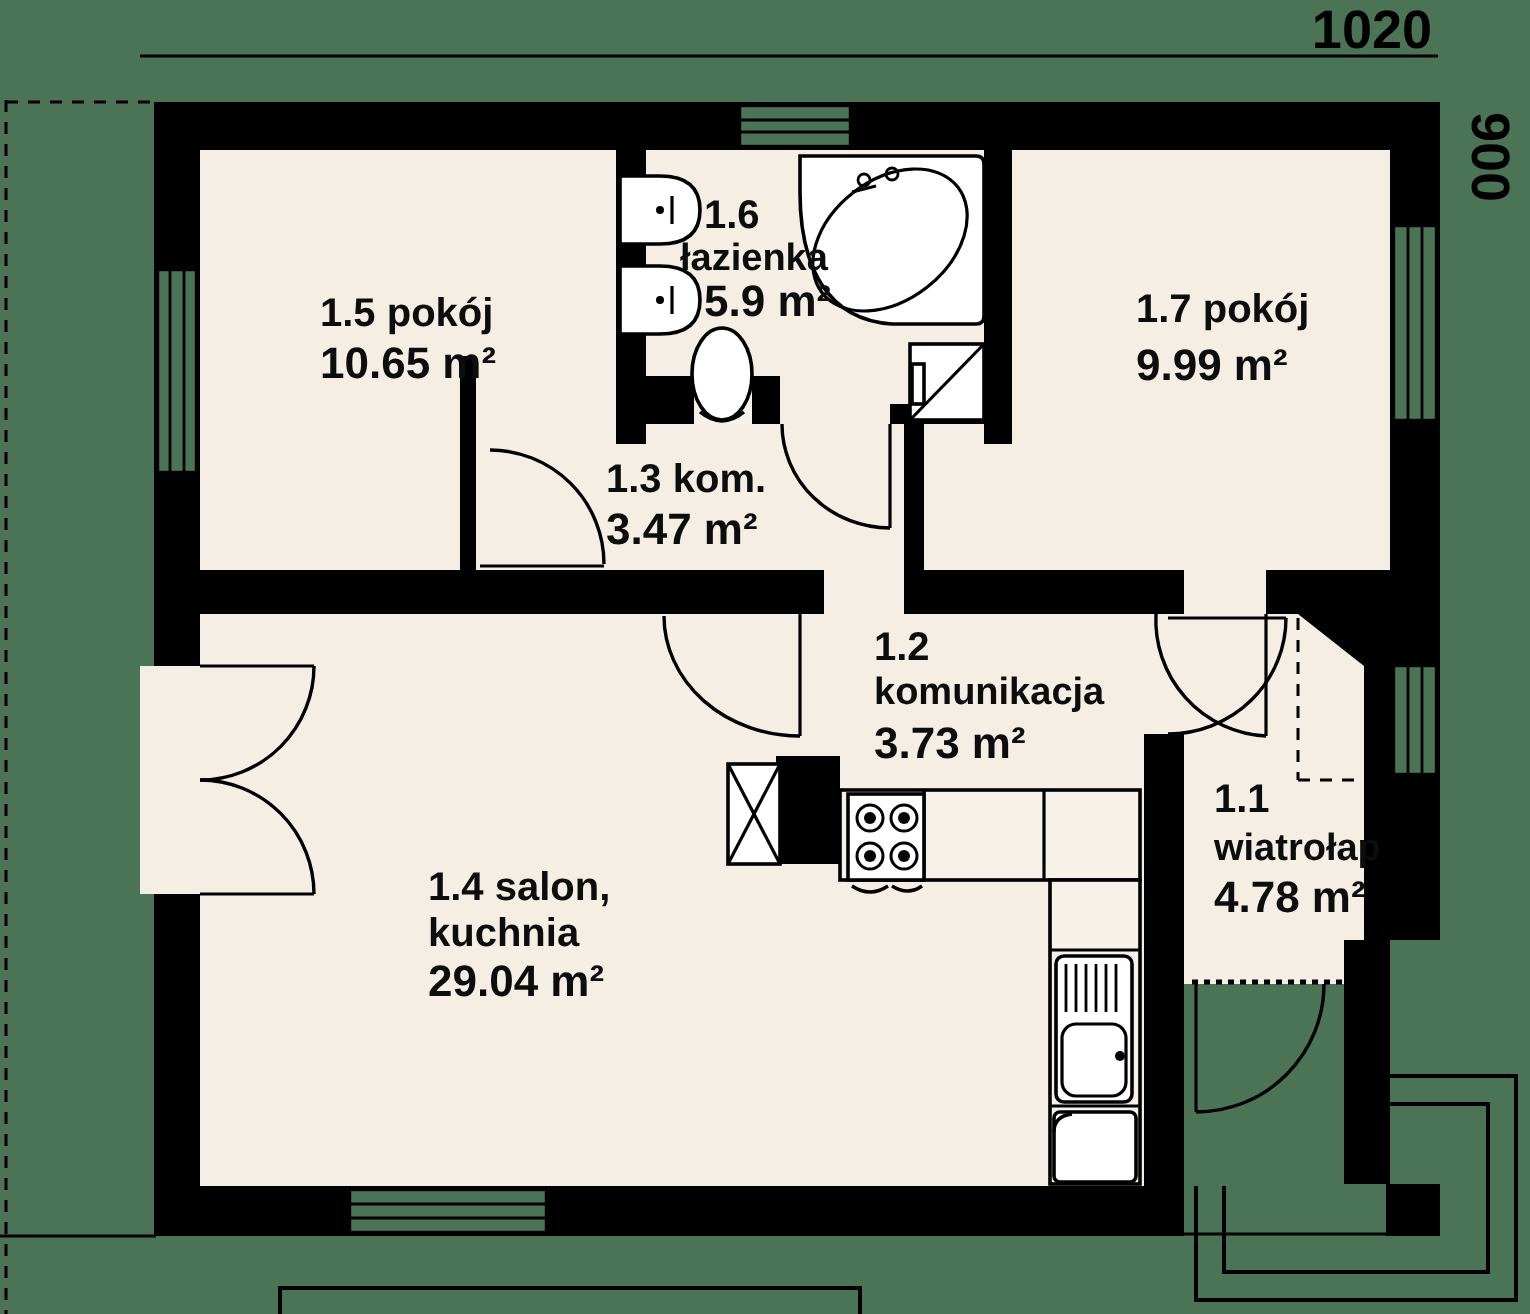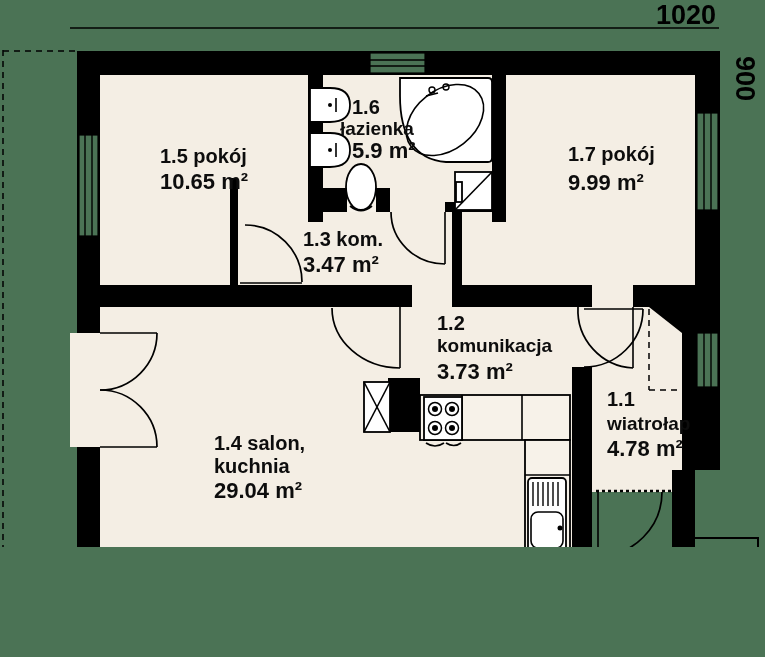--- a/index.html
+++ b/index.html
@@ -1,16 +1,16 @@
 <!DOCTYPE html>
 <html><head>
 <meta charset="utf-8">
 <style>
   html,body{margin:0;padding:0;background:#4b7355;}
-  .stage{position:relative;width:765px;height:547px;overflow:hidden;font-family:"Liberation Sans",sans-serif;}
+  .stage{position:relative;width:765px;height:657px;overflow:hidden;font-family:"Liberation Sans",sans-serif;}
   svg{display:block;}
   .wall{fill:#000;}
   .floor{fill:#f4eee4;}
   .fix{fill:#f7f2e9;stroke:#000;stroke-width:1.8;}
   .fixw{fill:#fff;stroke:#000;stroke-width:1.8;}
   .arc{fill:none;stroke:#000;stroke-width:1.7;}
   .thin{fill:none;stroke:#000;stroke-width:1.6;}
   .dash{fill:none;stroke:#000;stroke-width:1.5;stroke-dasharray:6 5;}
   .pane{fill:#4b7355;stroke:#000;stroke-width:1.2;}
   .mull{stroke:#000;stroke-width:1.4;}

